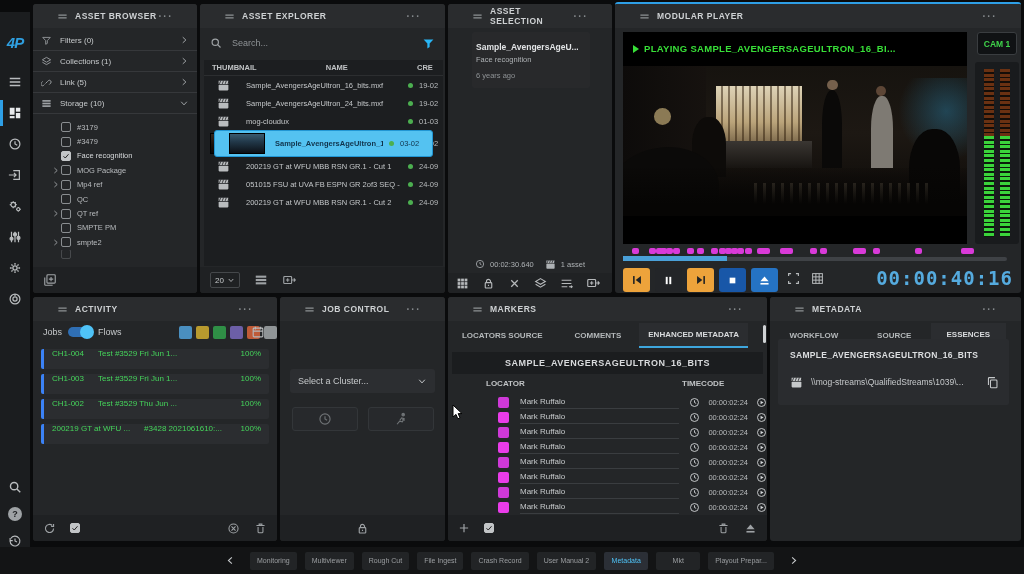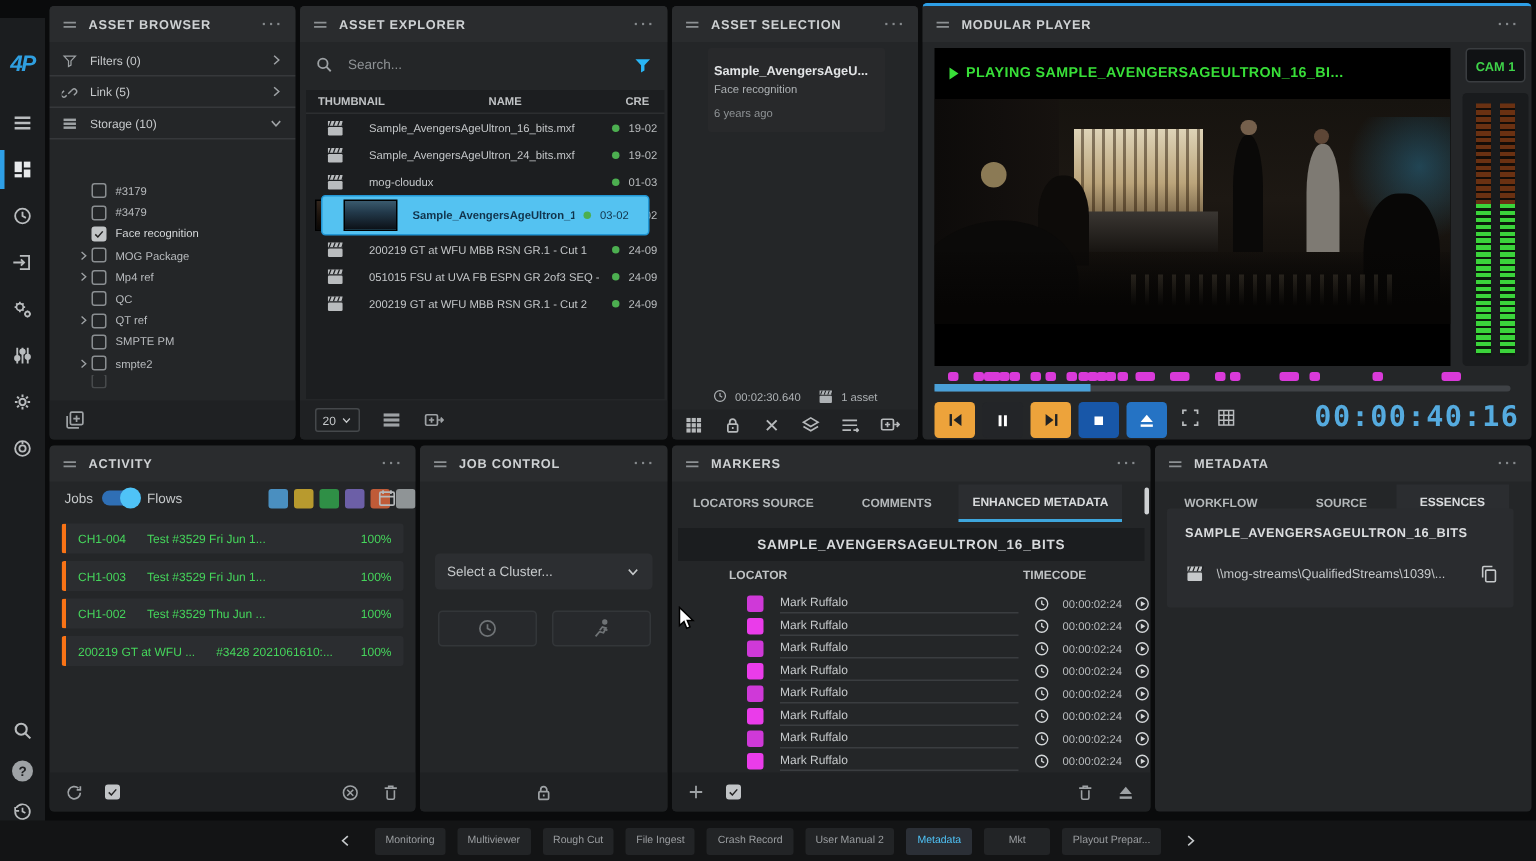--- a/index.html
+++ b/index.html
@@ -13,21 +13,21 @@
   #logo{position:absolute;left:0;top:10px;width:30px;height:40px;display:flex;align-items:center;justify-content:center;
         font-style:italic;font-weight:bold;font-size:15px;color:#2f9fe0;letter-spacing:-1px;}
   .ritem{position:absolute;left:0;width:30px;height:26px;display:flex;align-items:center;justify-content:center;color:#b9bcbe;cursor:pointer;}
   #rail-active-bar{position:absolute;left:0;width:3px;background:#2e9fe6;}
   .avatar{width:17px;height:17px;border-radius:50%;background:#3a3d40;display:flex;align-items:center;justify-content:center;
           font-size:8px;color:#c6c9cb;}
   .helpc{width:14px;height:14px;border-radius:50%;background:#9ea2a5;color:#1b1d1f;display:flex;align-items:center;justify-content:center;
          font-size:9px;font-weight:bold;}
   
   .panel{position:absolute;background:#242628;border-radius:3px;overflow:hidden;}
-  .ph{position:absolute;left:0;right:0;top:0;height:24px;background:#2a2c2e;display:flex;align-items:center;padding:0 8px;}
+  .ph{position:absolute;left:0;right:0;top:0;height:24px;background:#2a2c2e;display:flex;align-items:center;padding:0 24px;}
   .ph .dragi{color:#8d9194;margin-right:7px;}
   .ph .t{font-size:8.5px;font-weight:bold;color:#ced1d3;letter-spacing:.5px;}
   .ph .sp{flex:1;}
   .ph .dots{color:#85898c;font-size:10px;font-weight:bold;letter-spacing:1.5px;cursor:pointer;}
   .ftr{position:absolute;left:0;right:0;height:26px;background:#1f2123;display:flex;align-items:center;padding:0 10px;gap:14px;color:#9ea2a5;}
   .cbx{width:10px;height:10px;border:1px solid #8a8e91;border-radius:2px;background:transparent;}
   .cbx.ck{background:#c2c5c7;border-color:#c2c5c7;display:flex;align-items:center;justify-content:center;color:#222;}
   
   .brow{height:21px;border-bottom:1px solid #36383b;display:flex;align-items:center;padding:0 8px;cursor:pointer;}
   .brow .lab{font-size:8px;color:#c6c9cb;margin-left:8px;flex:1;}
@@ -107,22 +107,22 @@
   .tbtn.blu2{background:#2573c4;color:#fff;}
   .tico{position:absolute;top:268px;color:#b9bcbe;cursor:pointer;}
   #tc{position:absolute;right:8px;top:263px;font-family:"DejaVu Sans Mono",monospace;font-weight:bold;font-size:19px;color:#55abdf;letter-spacing:1px;}
   
   #acttoggle{position:absolute;left:10px;top:30px;display:flex;align-items:center;gap:6px;font-size:9px;color:#c6c9cb;}
   .switch{width:24px;height:10px;border-radius:5px;background:#2f6fb5;position:relative;cursor:pointer;}
   .knob{position:absolute;right:-2px;top:-2px;width:14px;height:14px;border-radius:50%;background:#4fc3f7;}
   #legend{position:absolute;left:146px;top:29px;display:flex;gap:4px;}
   .lsq{width:13px;height:13px;border-radius:2px;cursor:pointer;}
   #calbtn{position:absolute;left:218px;top:28px;color:#b6b9bb;cursor:pointer;}
-  .jrow{position:absolute;left:8px;right:8px;height:20px;background:#2b2d30;border-left:3px solid #f97316;border-radius:2px;
-        display:flex;align-items:center;padding:0 8px;font-size:8px;color:#45d55b;cursor:pointer;}
+  .jrow{position:absolute;left:8px;right:8px;height:20px;background:#2b2d30;border-left:3px solid #3b82f6;border-radius:2px;
+        display:flex;align-items:flex-start;padding:0 8px;font-size:8px;color:#45d55b;cursor:pointer;}
   .jrow .jid{white-space:nowrap;}
   .jrow .jdesc{flex:1;margin-left:14px;white-space:nowrap;overflow:hidden;}
   .jrow .jpct{margin-left:8px;}
   
   .sel{position:absolute;left:10px;right:10px;height:24px;background:#2c2e31;border-radius:3px;display:flex;align-items:center;
        padding:0 8px;font-size:9px;color:#c6c9cb;cursor:pointer;}
   .sel .sp{flex:1;}
   .jbtn{position:absolute;width:66px;height:24px;background:#27292c;border:1px solid #333639;border-radius:3px;
         display:flex;align-items:center;justify-content:center;color:#6f7376;cursor:pointer;}
   
@@ -495,20 +495,29 @@
         <svg class="ic" width="11" height="11" style="color:#9ea2a5">
             <use href="#i-funnel-o"></use>
           </svg>
         <span class="lab">Filters (0)</span>
         <svg class="ic" width="10" height="10" style="color:#9ea2a5">
             <use href="#i-chevr"></use>
           </svg>
       </div>
       <div class="brow">
         <svg class="ic" width="11" height="11" style="color:#9ea2a5">
+            <use href="#i-layers"></use>
+          </svg>
+        <span class="lab">Collections (1)</span>
+        <svg class="ic" width="10" height="10" style="color:#9ea2a5">
+            <use href="#i-chevr"></use>
+          </svg>
+      </div>
+      <div class="brow">
+        <svg class="ic" width="11" height="11" style="color:#9ea2a5">
             <use href="#i-link"></use>
           </svg>
         <span class="lab">Link (5)</span>
         <svg class="ic" width="10" height="10" style="color:#9ea2a5">
             <use href="#i-chevr"></use>
           </svg>
       </div>
       <div class="brow">
         <svg class="ic" width="11" height="11" style="color:#9ea2a5">
             <use href="#i-bars3"></use>

